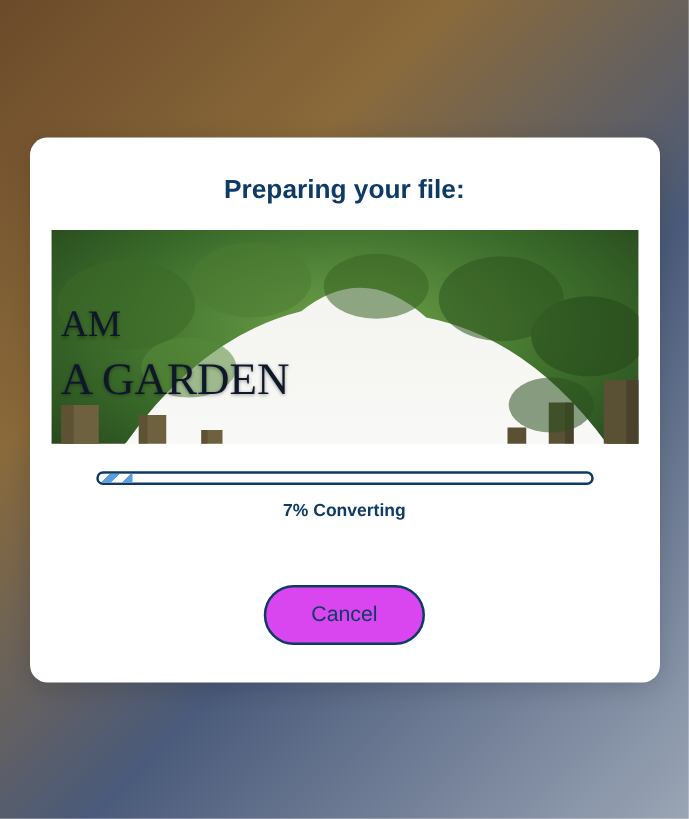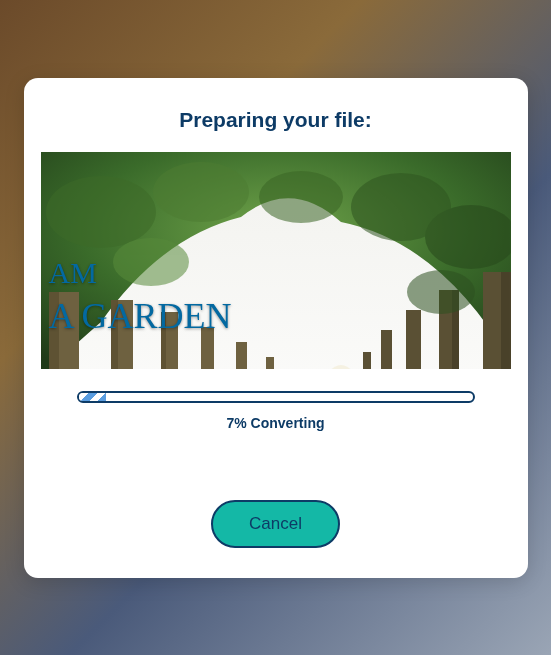--- a/index.html
+++ b/index.html
@@ -6,21 +6,21 @@
     html, body { width: 551px; height: 655px; overflow: hidden; }
     body {
       font-family: -apple-system, BlinkMacSystemFont, "Segoe UI", Arial, sans-serif;
       background: linear-gradient(135deg, #6b4a2a 0%, #8a6a3a 30%, #4a5a7a 60%, #9aa5b5 100%);
       display: flex;
       align-items: center;
       justify-content: center;
     }
     .modal {
       width: 504px;
-      height: 500px;
+      height: 436px;
       background: #fff;
       border-radius: 14px;
       padding: 22px 30px 30px 30px;
       display: flex;
       flex-direction: column;
       align-items: center;
       box-shadow: 0 4px 20px rgba(0,0,0,0.15);
     }
     .title {
       color: #0d3b66;
@@ -33,21 +33,21 @@
       width: 470px;
       height: 358px;
       position: relative;
       overflow: hidden;
       margin-bottom: 22px;
     }
     .preview-text {
       position: absolute;
       bottom: 30px;
       left: 8px;
-      color: #0369a1;
+      color: #0f172a;
       font-family: "Times New Roman", serif;
       line-height: 1.2;
       text-shadow: 0 1px 3px rgba(0,0,0,0.4);
       margin-top: 32px;
     }
     .preview-text .line1 { font-size: 30px; }
     .preview-text .line2 { font-size: 36px; margin-top: 4px; }
     .progress-wrap {
       width: 398px;
       height: 17px;
@@ -67,25 +67,25 @@
         #5a9de0 0px,
         #5a9de0 6px,
         #fff 6px,
         #fff 12px
       );
     }
     .progress-label {
       color: #0d3b66;
       font-size: 14px;
       font-weight: 600;
-      margin-bottom: 69px;
+      margin-bottom: 52px;
     }
     .cancel-btn {
       border: 2px solid #0d3b66;
-      background: #14b8a6;
+      background: #d946ef;
       color: #0d3b66;
       font-size: 17px;
       font-weight: 400;
       border-radius: 26px;
       padding: 12px 36px;
       cursor: pointer;
     }
   </style>
 </head>
 <body>

